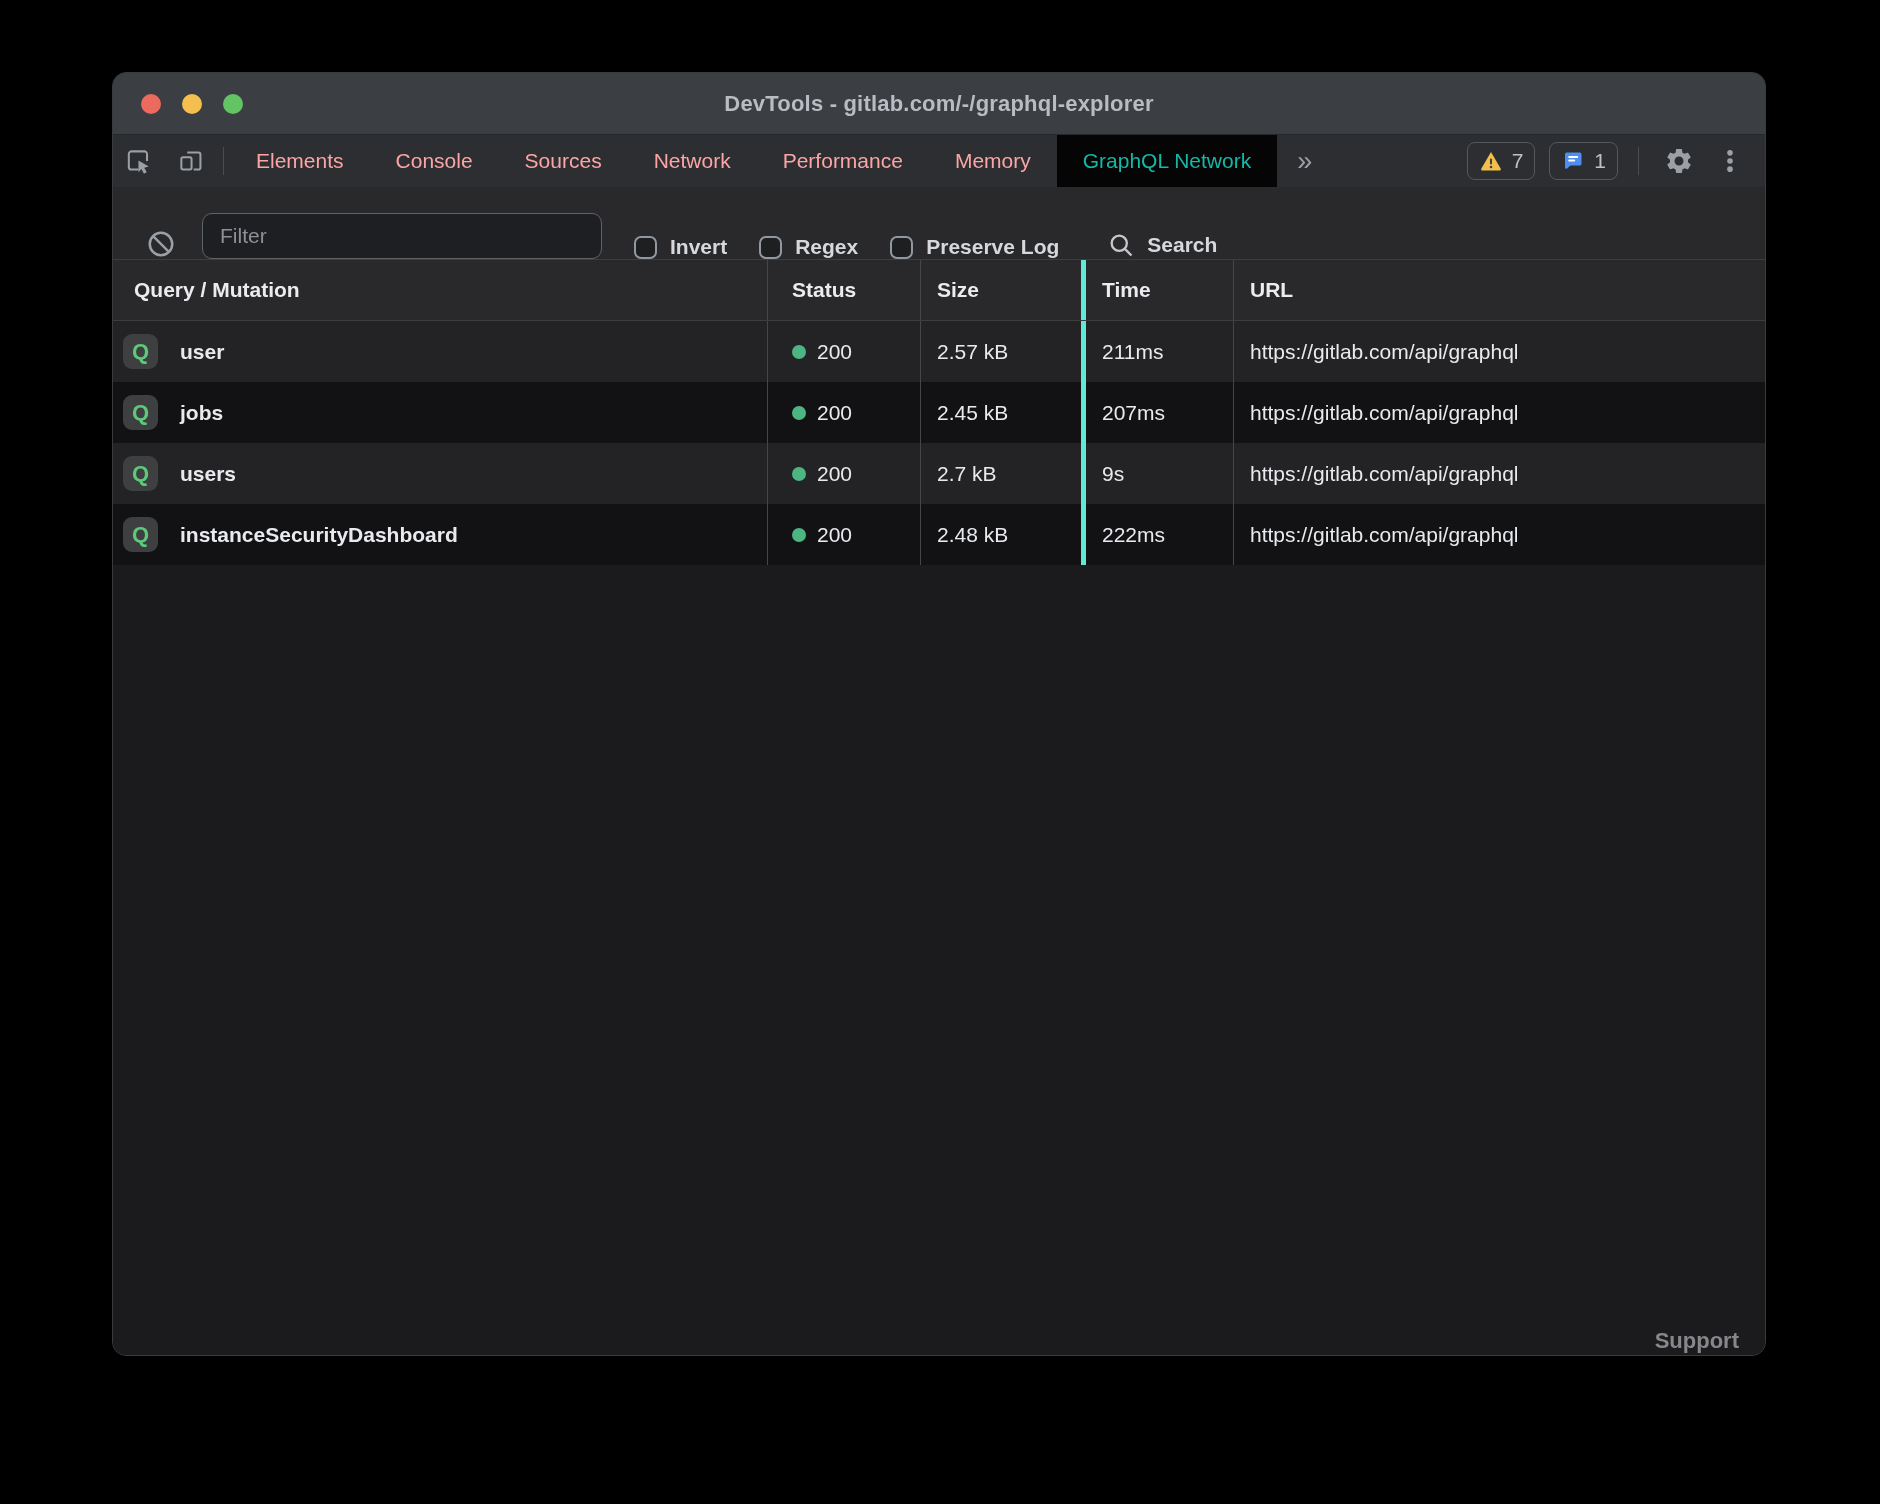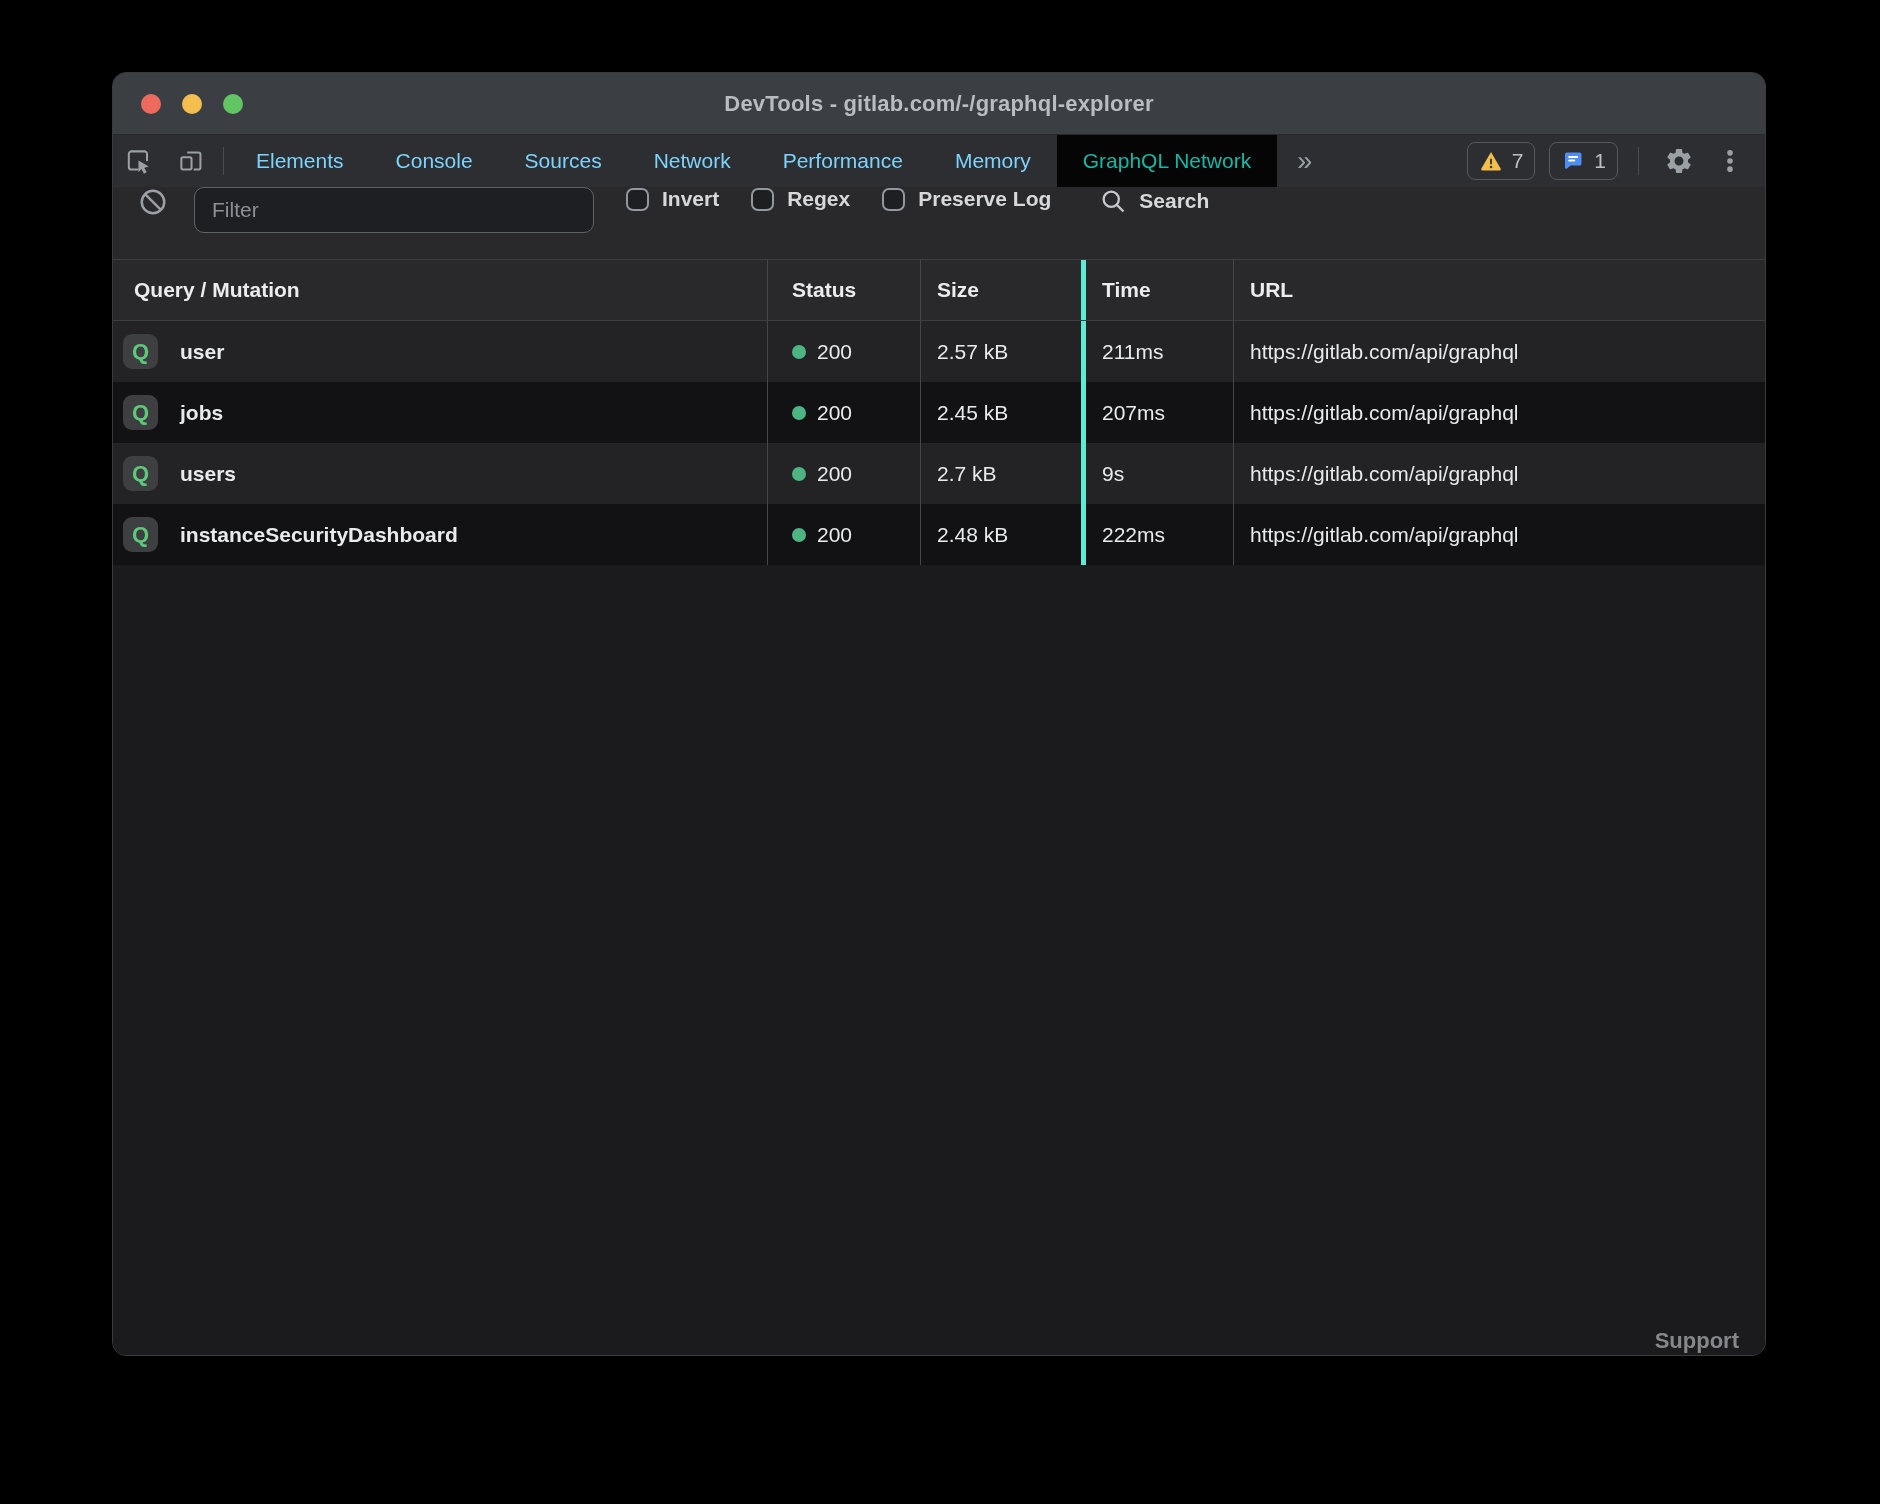--- a/index.html
+++ b/index.html
@@ -29,37 +29,37 @@
 
   
   .tabbar {
     height:52px; flex:0 0 52px; background:#2c2e31;
     display:flex; align-items:stretch;
   }
   .icon-btn { width:52px; display:flex; align-items:center; justify-content:center; }
   .vdivider { width:1px; height:28px; background:#4a4c4f; align-self:center; margin:0 6px; }
   .tab {
     display:flex; align-items:center; padding:0 26px;
-    color:#7dd3fc; font-size:21px; white-space:nowrap;
+    color:#fca5a5; font-size:21px; white-space:nowrap;
   }
   .tab.active { background:#050505; color:#14b8a6; }
   .tab-overflow { display:flex; align-items:center; padding:0 20px;
     color:#9aa0a6; font-size:27px; }
   .tabbar-spacer { flex:1; }
   .right-group { display:flex; align-items:center; padding-right:18px; gap:14px; }
   .badge-box {
     height:38px; min-width:66px; padding:0 11px; border:1px solid #55585c;
     border-radius:8px; display:flex; align-items:center; gap:9px;
   }
   .badge-box .count { color:#bdc1c6; font-size:21px; }
 
   
   .filterbar {
     height:72px; flex:0 0 72px; background:#29292c;
-    display:flex; align-items:flex-start; padding-left:25px;
+    display:flex; align-items:flex-end; padding-left:33px;
   }
   .filter-input {
     margin-left:26px; width:400px; height:46px; background:#1e1f22;
     border:1.5px solid #606366; border-radius:10px; color:#e8eaed;
     font-size:21px; padding:0 17px; outline:none;
     font-family:"Liberation Sans", sans-serif;
   }
   .filter-input::placeholder { color:#8d9095; }
   .chk-group { display:flex; align-items:center; margin-left:32px; gap:13px; }
   .checkbox {

